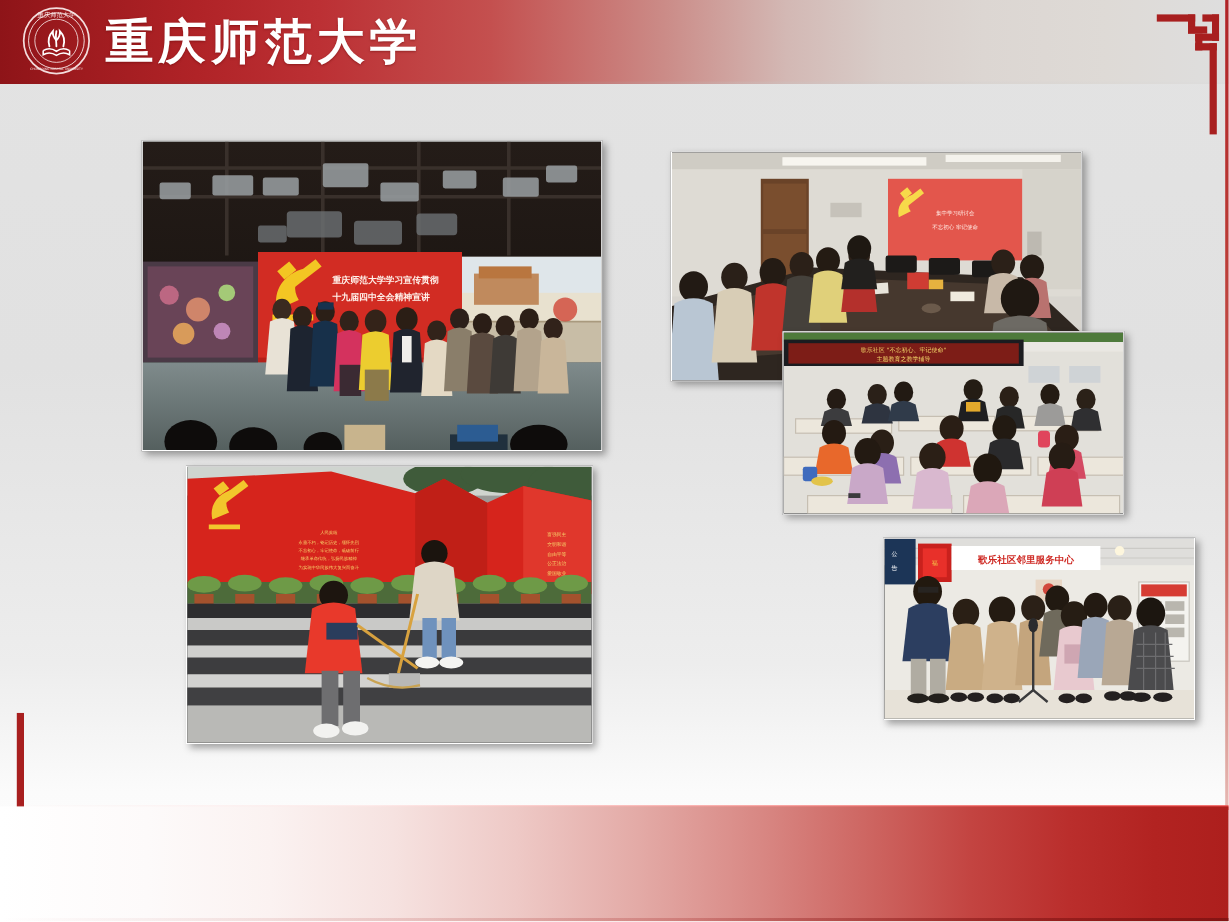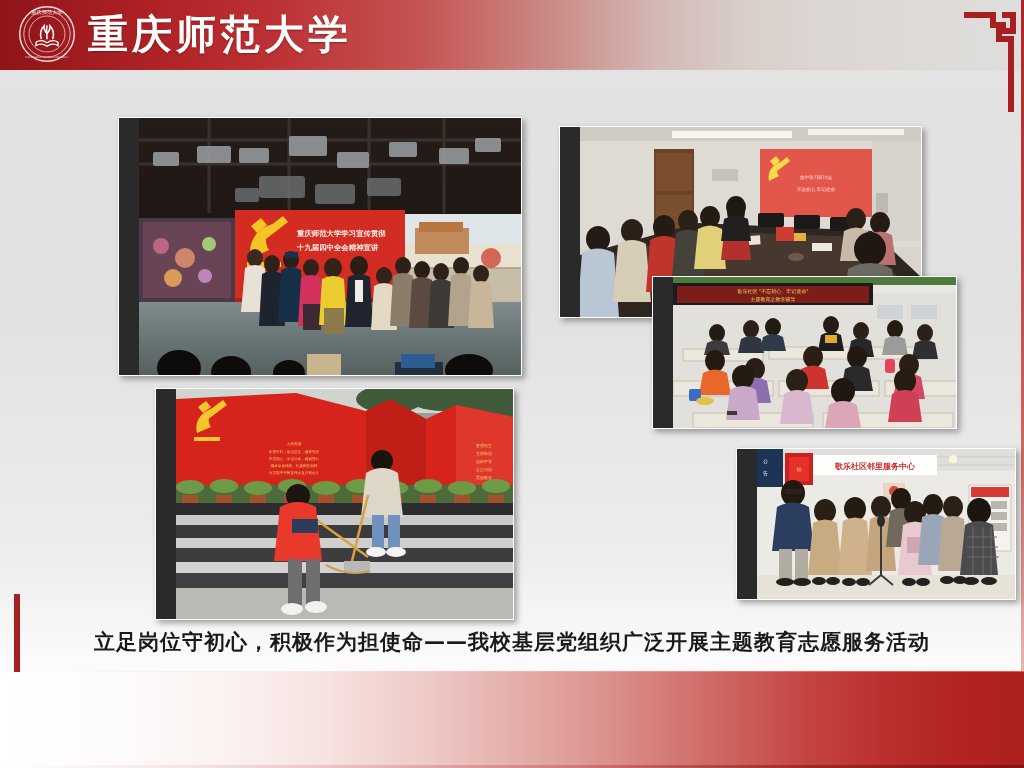--- a/index.html
+++ b/index.html
@@ -79,21 +79,20 @@
     height: 160px;
   }
 
   
   .photo {
     position: absolute;
     overflow: hidden;
     background: #2a2a2a;
     border: 1px solid #ffffff;
     box-shadow: 3px 3px 6px rgba(0,0,0,.35);
-    padding-left: 20px;
   }
   .photo svg { display: block; width: 100%; height: 100%; }
 
   
   .caption {
     position: absolute;
     left: 0;
     top: 628px;
     width: 1024px;
     text-align: center;
@@ -769,19 +768,18 @@
       </g>
 
       <g stroke="#3a3a3c" stroke-width="2" fill="none">
         <path d="M124 74 V126"></path>
         <path d="M112 136 L124 126 L136 136"></path>
       </g>
       <ellipse cx="124" cy="72" rx="4" ry="6" fill="#2b2b2d"></ellipse>
     </svg>
   </div>
 
-  <div class="caption">立足岗位守初心，积极作为担使命——我校基层党组织广泛开展主题教育志愿服务活动</div>
 
   <div class="footer-hairline"></div>
   <div class="footer-band"></div>
   <div class="footer-edge"></div>
 
 </div>
 
 </body></html>

